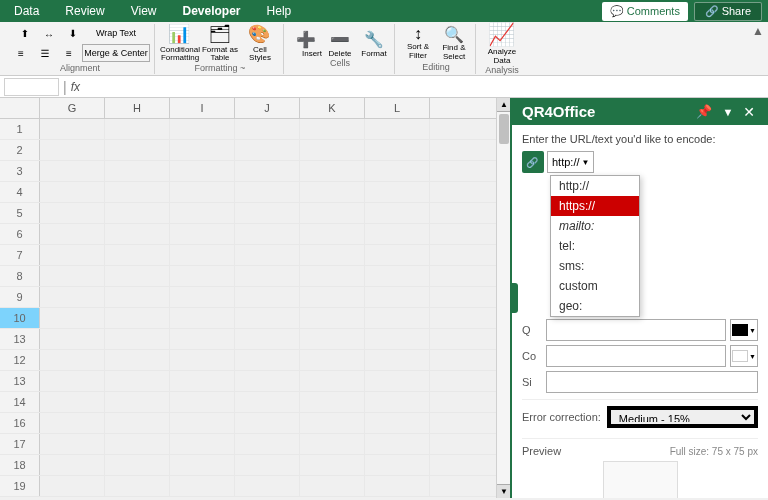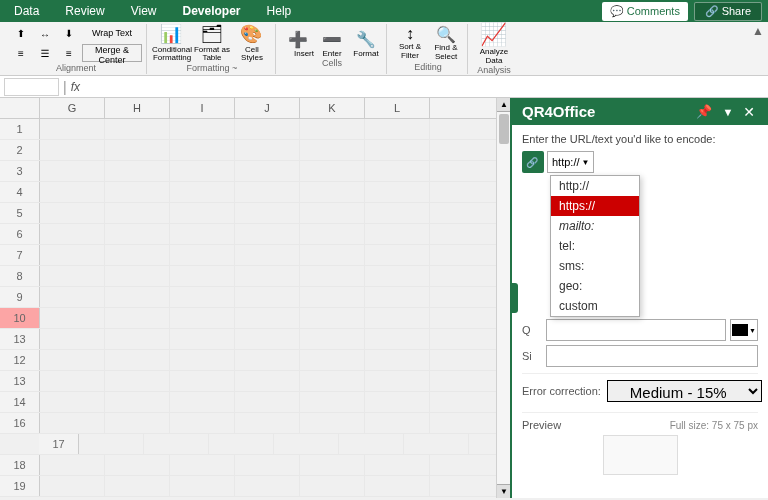--- a/index.html
+++ b/index.html
@@ -33,21 +33,21 @@
     <div style="display:flex;gap:2px;margin-bottom:2px;">
       <button style="width:22px;height:18px;background:transparent;border:1px solid transparent;cursor:pointer;font-size:10px;">⬆</button>
       <button style="width:22px;height:18px;background:transparent;border:1px solid transparent;cursor:pointer;font-size:10px;">↔</button>
       <button style="width:22px;height:18px;background:transparent;border:1px solid transparent;cursor:pointer;font-size:10px;">⬇</button>
       <button style="width:60px;height:18px;background:transparent;border:1px solid transparent;cursor:pointer;font-size:9px;">Wrap Text</button>
     </div>
     <div style="display:flex;gap:2px;">
       <button style="width:22px;height:18px;background:transparent;border:1px solid transparent;cursor:pointer;font-size:10px;">≡</button>
       <button style="width:22px;height:18px;background:transparent;border:1px solid transparent;cursor:pointer;font-size:10px;">☰</button>
       <button style="width:22px;height:18px;background:transparent;border:1px solid transparent;cursor:pointer;font-size:10px;">≡</button>
-      <button style="width:60px;height:18px;background:transparent;border:1px solid #ababab;cursor:pointer;font-size:9px;">Merge &amp; Center</button>
+      <button style="width:68px;height:18px;background:transparent;border:1px solid #ababab;cursor:pointer;font-size:9px;">Merge &amp; Center</button>
     </div>
     <div style="font-size:9px;color:#666;margin-top:1px;">Alignment</div>
   </div>
 
 
   <div style="display:flex;flex-direction:column;align-items:center;height:50px;justify-content:center;padding:0 4px;border-right:1px solid #d0d0d0;">
     <div style="display:flex;gap:2px;align-items:center;">
       <div style="display:flex;flex-direction:column;align-items:center;cursor:pointer;width:38px;">
         <div style="font-size:18px;line-height:1.2;">📊</div>
         <div style="font-size:8px;text-align:center;line-height:1.1;">Conditional<br>Formatting</div>
@@ -65,21 +65,21 @@
   </div>
 
   <div style="display:flex;flex-direction:column;align-items:center;height:50px;justify-content:center;padding:0 4px;border-right:1px solid #d0d0d0;">
     <div style="display:flex;gap:2px;">
       <div style="display:flex;flex-direction:column;align-items:center;cursor:pointer;width:32px;">
         <div style="font-size:16px;">➕</div>
         <div style="font-size:8px;margin-left:12px;">Insert</div>
       </div>
       <div style="display:flex;flex-direction:column;align-items:center;cursor:pointer;width:32px;">
         <div style="font-size:16px;">➖</div>
-        <div style="font-size:8px;">Enter</div>
+        <div style="font-size:8px;">Delete</div>
       </div>
       <div style="display:flex;flex-direction:column;align-items:center;cursor:pointer;width:32px;">
         <div style="font-size:16px;">🔧</div>
         <div style="font-size:8px;">Format</div>
       </div>
     </div>
     <div style="font-size:9px;color:#666;">Cells</div>
   </div>
 
   <div style="display:flex;flex-direction:column;align-items:center;height:50px;justify-content:center;padding:0 4px;border-right:1px solid #d0d0d0;">
@@ -205,21 +205,21 @@
           <div style="display: flex; border-bottom: 1px solid rgb(232, 232, 232);">
             <div style="width: 40px; min-width: 40px; height: 20px; background: rgb(243, 243, 243); border-right: 1px solid rgb(204, 204, 204); text-align: center; line-height: 20px; font-size: 11px; color: rgb(102, 102, 102);">9</div>
             <div style="width: 65px; min-width: 65px; height: 20px; border-right: 1px solid rgb(232, 232, 232); cursor: cell;"></div>
             <div style="width: 65px; min-width: 65px; height: 20px; border-right: 1px solid rgb(232, 232, 232); cursor: cell;"></div>
             <div style="width: 65px; min-width: 65px; height: 20px; border-right: 1px solid rgb(232, 232, 232); cursor: cell;"></div>
             <div style="width: 65px; min-width: 65px; height: 20px; border-right: 1px solid rgb(232, 232, 232); cursor: cell;"></div>
             <div style="width: 65px; min-width: 65px; height: 20px; border-right: 1px solid rgb(232, 232, 232); cursor: cell;"></div>
             <div style="width: 65px; min-width: 65px; height: 20px; border-right: 1px solid rgb(232, 232, 232); cursor: cell;"></div>
           </div>
           <div style="display: flex; border-bottom: 1px solid rgb(232, 232, 232);">
-            <div style="width: 40px; min-width: 40px; height: 20px; background: #fca5a5; border-right: 1px solid rgb(204, 204, 204); text-align: center; line-height: 20px; font-size: 11px; color: rgb(102, 102, 102);">10</div>
+            <div style="width: 40px; min-width: 40px; height: 20px; background: #7dd3fc; border-right: 1px solid rgb(204, 204, 204); text-align: center; line-height: 20px; font-size: 11px; color: rgb(102, 102, 102);">10</div>
             <div style="width: 65px; min-width: 65px; height: 20px; border-right: 1px solid rgb(232, 232, 232); cursor: cell;"></div>
             <div style="width: 65px; min-width: 65px; height: 20px; border-right: 1px solid rgb(232, 232, 232); cursor: cell;"></div>
             <div style="width: 65px; min-width: 65px; height: 20px; border-right: 1px solid rgb(232, 232, 232); cursor: cell;"></div>
             <div style="width: 65px; min-width: 65px; height: 20px; border-right: 1px solid rgb(232, 232, 232); cursor: cell;"></div>
             <div style="width: 65px; min-width: 65px; height: 20px; border-right: 1px solid rgb(232, 232, 232); cursor: cell;"></div>
             <div style="width: 65px; min-width: 65px; height: 20px; border-right: 1px solid rgb(232, 232, 232); cursor: cell;"></div>
           </div>
           <div style="display: flex; border-bottom: 1px solid rgb(232, 232, 232);">
             <div style="width: 40px; min-width: 40px; height: 20px; background: rgb(243, 243, 243); border-right: 1px solid rgb(204, 204, 204); text-align: center; line-height: 20px; font-size: 11px; color: rgb(102, 102, 102);">13</div>
             <div style="width: 65px; min-width: 65px; height: 20px; border-right: 1px solid rgb(232, 232, 232); cursor: cell;"></div>
@@ -259,21 +259,21 @@
           <div style="display: flex; border-bottom: 1px solid rgb(232, 232, 232);">
             <div style="width: 40px; min-width: 40px; height: 20px; background: rgb(243, 243, 243); border-right: 1px solid rgb(204, 204, 204); text-align: center; line-height: 20px; font-size: 11px; color: rgb(102, 102, 102);">16</div>
             <div style="width: 65px; min-width: 65px; height: 20px; border-right: 1px solid rgb(232, 232, 232); cursor: cell;"></div>
             <div style="width: 65px; min-width: 65px; height: 20px; border-right: 1px solid rgb(232, 232, 232); cursor: cell;"></div>
             <div style="width: 65px; min-width: 65px; height: 20px; border-right: 1px solid rgb(232, 232, 232); cursor: cell;"></div>
             <div style="width: 65px; min-width: 65px; height: 20px; border-right: 1px solid rgb(232, 232, 232); cursor: cell;"></div>
             <div style="width: 65px; min-width: 65px; height: 20px; border-right: 1px solid rgb(232, 232, 232); cursor: cell;"></div>
             <div style="width: 65px; min-width: 65px; height: 20px; border-right: 1px solid rgb(232, 232, 232); cursor: cell;"></div>
           </div>
           <div style="display: flex; border-bottom: 1px solid rgb(232, 232, 232);">
-            <div style="width: 40px; min-width: 40px; height: 20px; background: rgb(243, 243, 243); border-right: 1px solid rgb(204, 204, 204); text-align: center; line-height: 20px; font-size: 11px; color: rgb(102, 102, 102); margin-left: 39px;">17</div>
+            <div style="width: 40px; min-width: 40px; height: 20px; background: rgb(243, 243, 243); border-right: 1px solid rgb(204, 204, 204); text-align: center; line-height: 20px; font-size: 11px; color: rgb(102, 102, 102);">17</div>
             <div style="width: 65px; min-width: 65px; height: 20px; border-right: 1px solid rgb(232, 232, 232); cursor: cell;"></div>
             <div style="width: 65px; min-width: 65px; height: 20px; border-right: 1px solid rgb(232, 232, 232); cursor: cell;"></div>
             <div style="width: 65px; min-width: 65px; height: 20px; border-right: 1px solid rgb(232, 232, 232); cursor: cell;"></div>
             <div style="width: 65px; min-width: 65px; height: 20px; border-right: 1px solid rgb(232, 232, 232); cursor: cell;"></div>
             <div style="width: 65px; min-width: 65px; height: 20px; border-right: 1px solid rgb(232, 232, 232); cursor: cell;"></div>
             <div style="width: 65px; min-width: 65px; height: 20px; border-right: 1px solid rgb(232, 232, 232); cursor: cell;"></div>
           </div>
           <div style="display: flex; border-bottom: 1px solid rgb(232, 232, 232);">
             <div style="width: 40px; min-width: 40px; height: 20px; background: rgb(243, 243, 243); border-right: 1px solid rgb(204, 204, 204); text-align: center; line-height: 20px; font-size: 11px; color: rgb(102, 102, 102);">18</div>
             <div style="width: 65px; min-width: 65px; height: 20px; border-right: 1px solid rgb(232, 232, 232); cursor: cell;"></div>
@@ -330,42 +330,50 @@
           <span style="font-size:8px;">▼</span>
         </div>
       </div>
 
       <div style="position:relative;left:28px;background:white;border:1px solid #ababab;box-shadow:2px 2px 6px rgba(0,0,0,0.2);z-index:100;width:90px;margin-bottom:2px;">
         <div style="padding:3px 8px;font-size:12px;cursor:pointer;color:#333;">http://</div>
         <div style="padding:3px 8px;font-size:12px;cursor:pointer;background:#c00;color:white;">https://</div>
         <div style="padding:3px 8px;font-size:12px;cursor:pointer;color:#333;font-style:italic;">mailto:</div>
         <div style="padding:3px 8px;font-size:12px;cursor:pointer;color:#333;">tel:</div>
         <div style="padding:3px 8px;font-size:12px;cursor:pointer;color:#333;">sms:</div>
+        <div style="padding:3px 8px;font-size:12px;cursor:pointer;color:#333;">custom</div>
         <div style="padding:3px 8px;font-size:12px;cursor:pointer;color:#333;">geo:</div>
-        <div style="padding:3px 8px;font-size:12px;cursor:pointer;color:#333;">custom</div>
       </div>
 
       <div style="margin-top:2px;">
         <div style="display:flex;align-items:center;gap:4px;margin-bottom:4px;">
           <span style="width:20px;font-size:11px;color:#555;">Q</span>
           <input style="flex: 1 1 0%; border: 1px solid rgb(171, 171, 171); height: 22px; padding: 2px 4px; font-size: 11px; outline: none;" value="">
           <div style="width:28px;height:22px;border:1px solid #ababab;background:white;cursor:pointer;display:flex;align-items:center;justify-content:center;gap:1px;">
             <div style="width:16px;height:12px;background:black;"></div>
             <span style="font-size:7px;">▼</span>
           </div>
         </div>
+        <div style="display:flex;align-items:center;gap:4px;margin-bottom:4px;">
+          <span style="width:20px;font-size:11px;color:#555;">Co</span>
+          <input style="flex: 1 1 0%; border: 1px solid rgb(171, 171, 171); height: 22px; padding: 2px 4px; font-size: 11px; outline: none;" value="">
+          <div style="width:28px;height:22px;border:1px solid #ababab;background:white;cursor:pointer;display:flex;align-items:center;justify-content:center;gap:1px;">
+            <div style="width:16px;height:12px;background:white;border:1px solid #ccc;"></div>
+            <span style="font-size:7px;">▼</span>
+          </div>
+        </div>
         <div style="display:flex;align-items:center;gap:4px;margin-bottom:6px;">
           <span style="width:20px;font-size:11px;color:#555;">Si</span>
           <input style="flex: 1 1 0%; border: 1px solid rgb(171, 171, 171); height: 22px; padding: 2px 4px; font-size: 11px; outline: none;" value="">
         </div>
       </div>
 
       <div style="display:flex;align-items:center;gap:6px;margin-bottom:10px;border-top:1px solid #eee;padding-top:6px;">
         <span style="color:#555;font-size:11px;white-space:nowrap;">Error correction:</span>
-        <select style="border:1px solid #000000;padding:2px 18px;font-size:15px;height:22px;flex:1;">
+        <select style="border:4px solid #000000;padding:2px 4px;font-size:11px;height:22px;flex:1;">
           <option>Medium - 15%</option>
         </select>
       </div>
 
       <div style="border-top:1px solid #eee;padding-top:6px;margin-bottom:6px;">
         <div style="display:flex;justify-content:space-between;align-items:center;margin-bottom:4px;">
           <span style="color:#555;font-size:11px;">Preview</span>
           <span style="color:#888;font-size:10px;">Full size: 75 x 75 px</span>
         </div>
         <div style="width:75px;height:40px;background:#f9f9f9;border:1px solid #ddd;margin:0 auto;display:flex;align-items:center;justify-content:center;">

